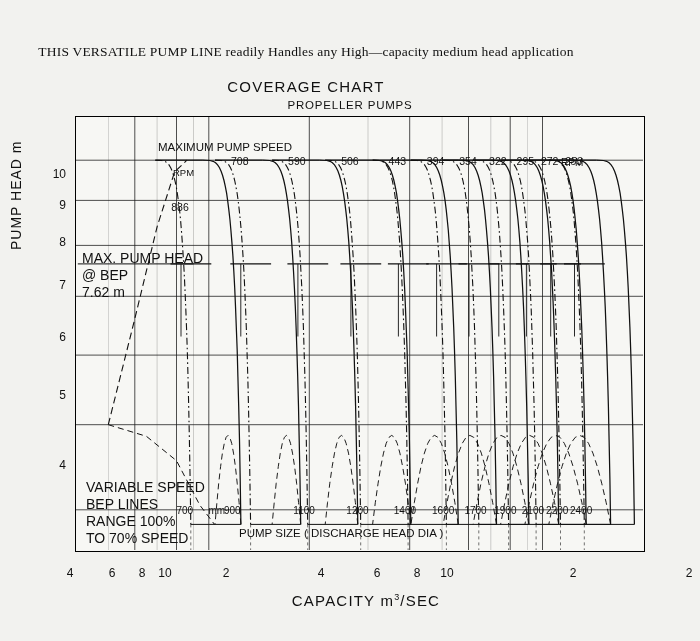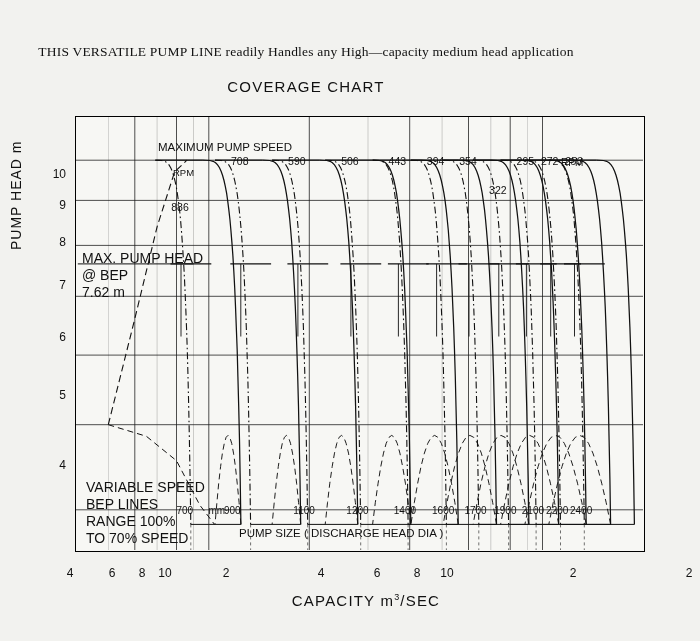--- a/index.html
+++ b/index.html
@@ -105,20 +105,21 @@
   }
 </style>
 </head>
 <body>
 
 <div id="root">
 
   <div class="headline">THIS VERSATILE PUMP LINE readily Handles any High—capacity medium head application</div>
 
   <div class="chart-title">COVERAGE CHART</div>
+  <div class="chart-sub">PROPELLER PUMPS</div>
 
   <div class="axis-label-y">PUMP HEAD  m</div>
 
   <div class="axis-label-x">
     <span>CAPACITY  m</span><sup>3</sup><span>/SEC</span>
   </div>
 
   <div id="plot">
     <svg id="plotsvg" width="567" height="433" viewBox="0 0 567 433">
         <line x1="32.3" y1="0" x2="32.3" y2="433" stroke="#1a1a1a" stroke-width="0.45" opacity="0.45"></line>
@@ -276,21 +277,21 @@
   <div class="ann" style="left:239px;top:527px;">PUMP SIZE  ( DISCHARGE HEAD DIA )</div>
 
   <div id="rpm-labels">
       <div class="rpm-label" style="left: 165.029px; top: 155px; margin-top: 46px;">886</div>
       <div class="rpm-label" style="left: 224.799px; top: 155px;">708</div>
       <div class="rpm-label" style="left: 281.89px; top: 155px;">590</div>
       <div class="rpm-label" style="left: 334.928px; top: 155px;">506</div>
       <div class="rpm-label" style="left: 382.354px; top: 155px;">443</div>
       <div class="rpm-label" style="left: 420.639px; top: 155px;">394</div>
       <div class="rpm-label" style="left: 452.981px; top: 155px;">354</div>
-      <div class="rpm-label" style="left: 482.817px; top: 155px; margin-top: 29px;">322</div>
+      <div class="rpm-label" style="left: 482.817px; top: 155px;">322</div>
       <div class="rpm-label" style="left: 510.361px; top: 155px;">295</div>
       <div class="rpm-label" style="left: 534.681px; top: 155px;">272</div>
       <div class="rpm-label" style="left: 558.53px; top: 155px; font-style: italic;">253</div>
     </div>
   <div id="size-labels">
       <div class="size-label" style="left: 176.454px; top: 505px;">700</div>
       <div class="size-label" style="left: 224px; top: 505px;">900</div>
       <div class="size-label" style="left: 293.316px; top: 505px;">1100</div>
       <div class="size-label" style="left: 346.354px; top: 505px;">1200</div>
       <div class="size-label" style="left: 393.779px; top: 505px;">1400</div>

